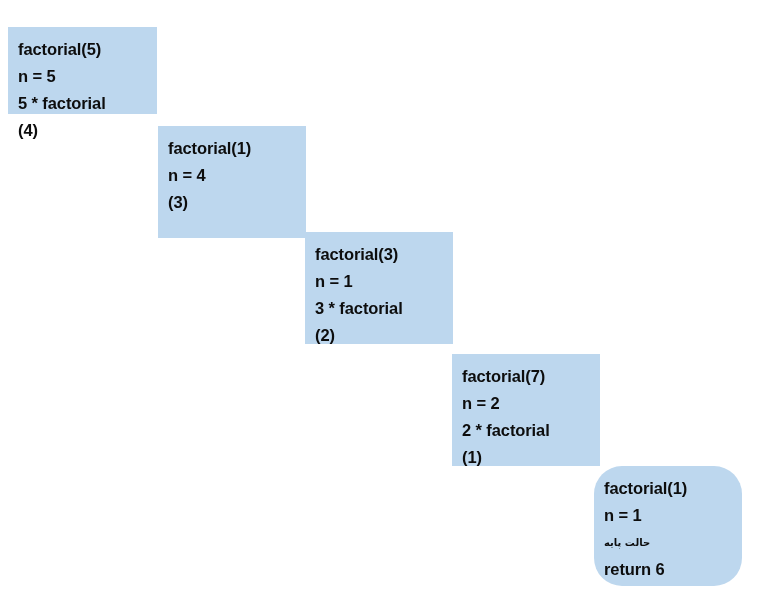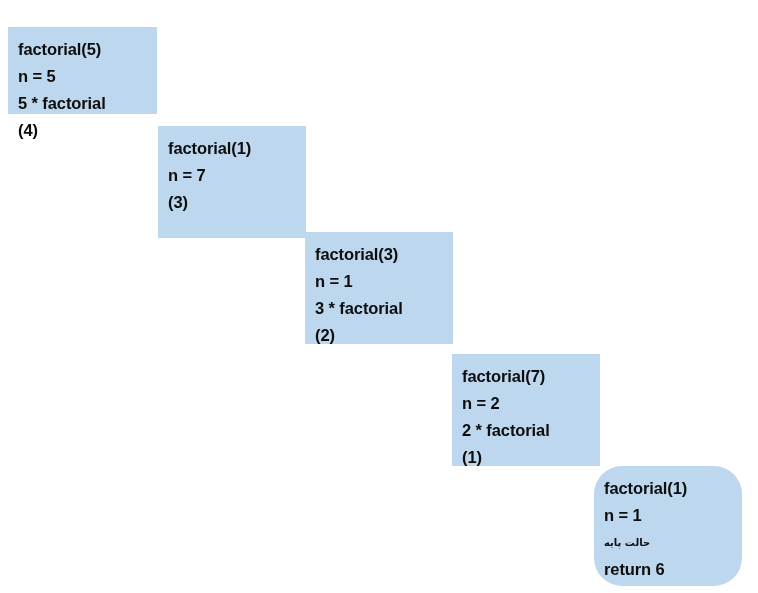--- a/index.html
+++ b/index.html
@@ -51,21 +51,21 @@
 
   <div class="frame-box" style="left:8px; top:8px; width:149px; height:87px;margin-top:19px;">
     <span class="frame-line">factorial(5)</span>
     <span class="frame-line">n = 5</span>
     <span class="frame-line">5 * factorial</span>
     <span class="frame-line">(4)</span>
   </div>
 
   <div class="frame-box" style="left:158px; top:126px; width:148px; height:112px;">
     <span class="frame-line">factorial(1)</span>
-    <span class="frame-line">n = 7</span>
+    <span class="frame-line">n = 4</span>
     <span class="frame-line">(3)</span>
   </div>
 
   <div class="frame-box" style="left:305px; top:232px; width:148px; height:112px;">
     <span class="frame-line">factorial(3)</span>
     <span class="frame-line">n = 1</span>
     <span class="frame-line">3 * factorial</span>
     <span class="frame-line">(2)</span>
   </div>
 

